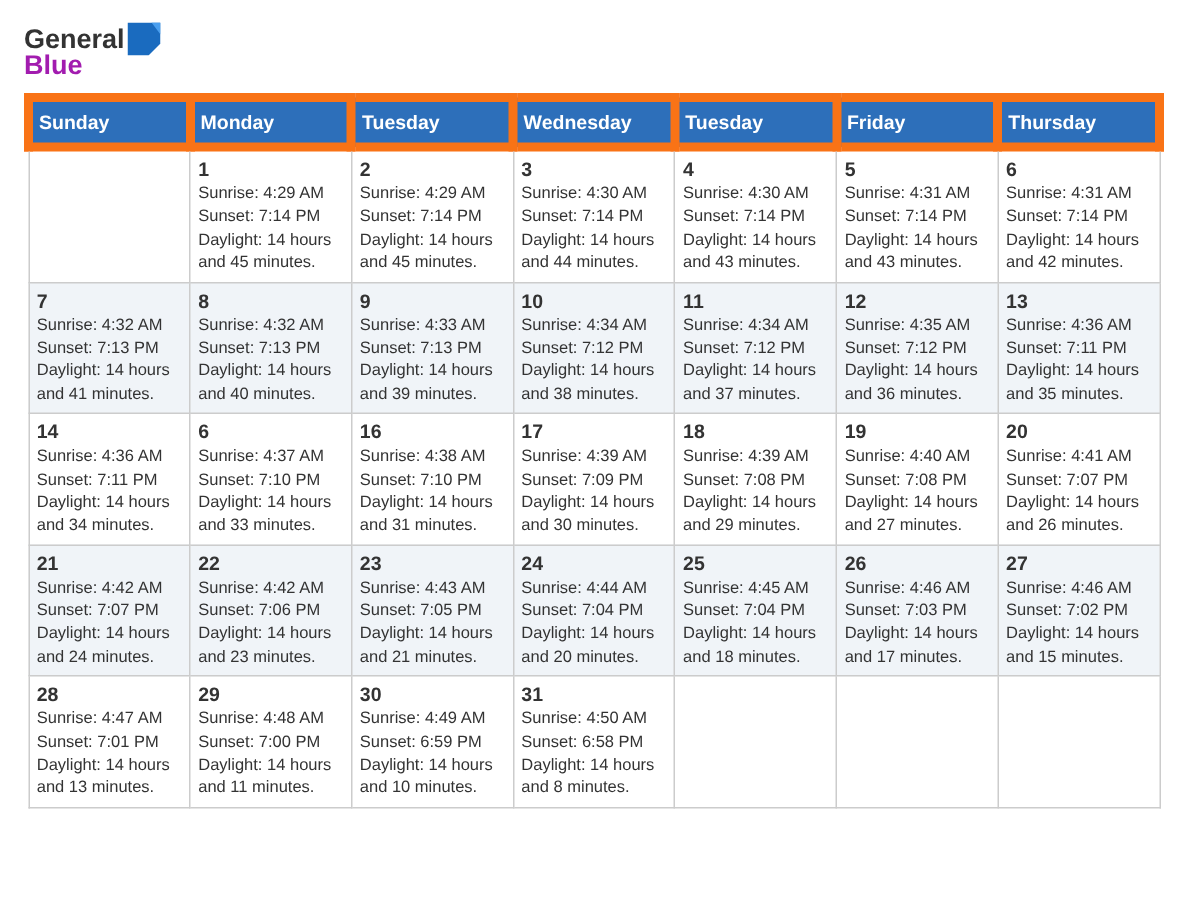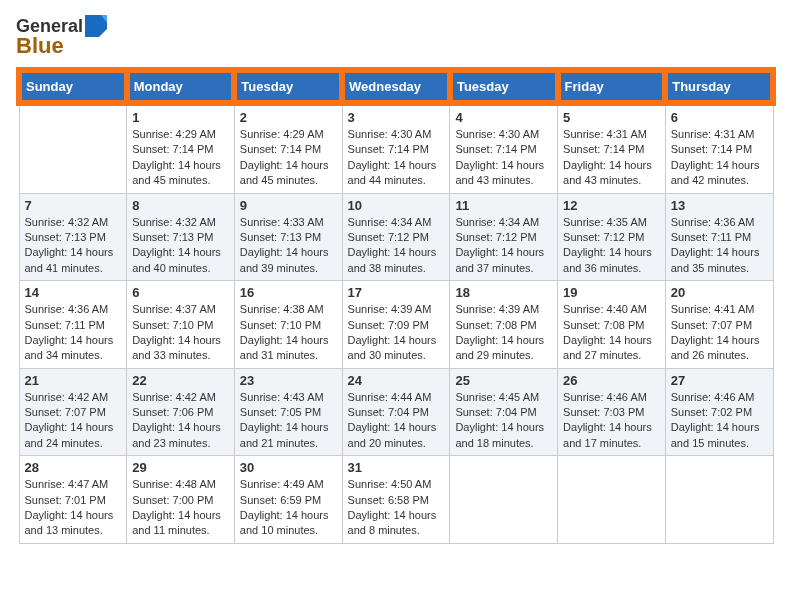--- a/index.html
+++ b/index.html
@@ -86,21 +86,21 @@
 <div>
   <div class="header-section">
     <div class="logo">
       <div class="logo-row">
         <span style="font-size:18px;font-weight:bold;color:#333;">General</span>
         <svg width="22" height="22" viewBox="0 0 22 22" style="margin-left:2px;margin-top:-2px;">
           <polygon points="0,0 22,0 22,14 14,22 0,22" fill="#1a6bbf"></polygon>
           <polygon points="16,0 22,0 22,8" fill="#4a9fef"></polygon>
         </svg>
       </div>
-      <span style="font-size:22px;font-weight:bold;color:#a16207;margin-top:-4px;">Blue</span>
+      <span style="font-size:18px;font-weight:bold;color:#a21caf;margin-top:-4px;">Blue</span>
     </div>
     <div class="title-section">
     </div>
   </div>
 
   <table class="calendar">
     <thead>
       <tr>
         <th>Sunday</th>
         <th>Monday</th>

